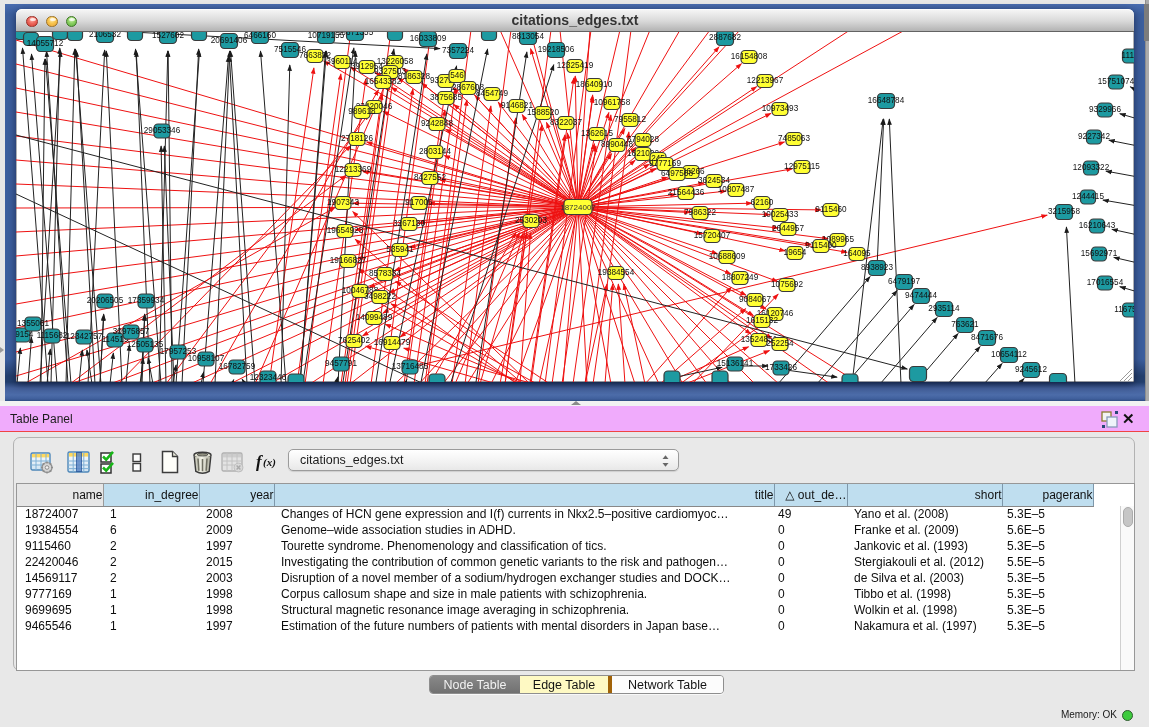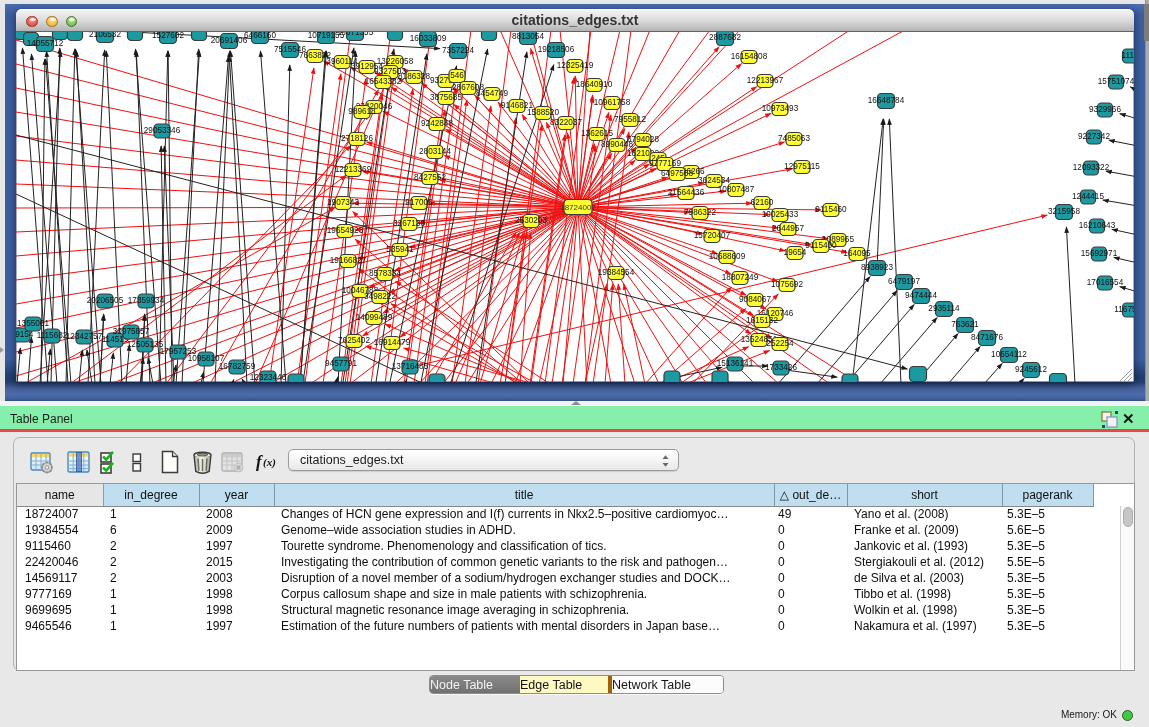--- a/index.html
+++ b/index.html
@@ -20,53 +20,53 @@
 #lr{left:10px;background:radial-gradient(circle at 50% 30%,#ffb6ae,#ee6b60 45%,#d33b30);border:1px solid #9a2e27}
 #ly{left:30px;background:radial-gradient(circle at 50% 30%,#ffeebe,#f9c64d 45%,#e8a43a);border:1px solid #9c7123}
 #lg{left:49.5px;background:radial-gradient(circle at 50% 30%,#d7f7c0,#8ed163 45%,#5cb343);border:1px solid #3e7526}
 #canvas{position:absolute;left:0;top:23px;width:1118px;height:350px;background:#fff;overflow:hidden;box-shadow:inset 1px 0 0 rgba(20,25,40,.35), inset -1px 0 0 rgba(20,25,40,.35), inset 0 -1px 0 rgba(20,25,40,.45)}
 #rightstrip{position:absolute;left:1145px;top:0;width:4px;height:727px;background:#ababab;
   border-left:1px solid #8e8e8e}
 #rtop{position:absolute;left:1144px;top:4px;width:5px;height:37px;background:#7c7c7c}
 #splitter{position:absolute;left:0;top:401px;width:1149px;height:5px;background:#f2f2f2}
 #spl-ar{position:absolute;left:571px;top:401px;width:0;height:0;
   border-left:5px solid transparent;border-right:5px solid transparent;border-bottom:4px solid #8a8a8a}
-#tphead{position:absolute;left:0;top:406px;width:1149px;height:26px;background:#86efac;
-  border-bottom:3px solid #ef4444}
+#tphead{position:absolute;left:0;top:406px;width:1149px;height:26px;background:#f0abfc;
+  border-bottom:1px solid #ef4444}
 #tphead span{position:absolute;left:10px;top:6px;font-size:12px;color:#1c1c1c}
 #float-ic{position:absolute;left:1101px;top:411px}
 #close-ic{position:absolute;left:1122px;top:410px;font-size:15px;font-weight:bold;color:#111}
 #panelbg{position:absolute;left:0;top:432px;width:1149px;height:295px;background:#e8e8e8}
 #container{position:absolute;left:13px;top:437px;width:1122px;height:234px;background:#e9e9e9;
   border:1px solid #b2b2b2;border-radius:7px}
 #toolbar{position:absolute;left:13px;top:444px;width:1122px;height:36px}
 .tbi{position:absolute;top:6px}
 #dropdown{position:absolute;left:275px;top:5px;width:391px;height:22px;border:1px solid #9b9b9b;
   border-radius:5px;background:linear-gradient(#ffffff,#f2f2f2 60%,#e8e8e8);
   box-shadow:0 1px 1px rgba(0,0,0,.12)}
 #dropdown span{position:absolute;left:11px;top:3px;font-size:12.5px;color:#1b1b1b}
 #dd-ars{position:absolute;right:8px;top:3px;width:9px;height:16px}
 #tablewrap{position:absolute;left:16px;top:483px;width:1119px;height:188px;background:#fff;
   border:1px solid #979797}
 table{border-collapse:collapse;table-layout:fixed;width:1103px;font-size:12px;color:#0d0d0d}
 th{height:22px;font-size:12px;font-weight:normal;color:#111;background:#bfdeef;
-  border-right:1px solid #7e98ab;border-bottom:1px solid #888;text-align:center;
+  border-right:1px solid #7e98ab;border-bottom:1px solid #888;text-align:right;
   overflow:hidden;white-space:nowrap}
 th.first{background:#e6e6e6;border-right:1px solid #9a9a9a}
 th.filler{background:#fff;border:none}
 td{height:16px;overflow:hidden;white-space:nowrap;padding:0 0 0 7px}
 td.c1{padding-left:8px}
 #vscroll{position:absolute;left:1103px;top:22px;width:14px;height:164px;background:#fafafa;
   border-left:1px solid #d0d0d0}
 #vthumb{position:absolute;left:1.5px;top:1px;width:10px;height:20px;background:#c6c6c6;
   border:1px solid #ababab;border-radius:5px}
 #tabs{position:absolute;left:429px;top:675px;height:19px;display:flex;
   border:1px solid #8e8e8e;border-radius:4px;overflow:hidden;
   box-shadow:0 1px 0 rgba(255,255,255,.7)}
-.tab{height:19px;line-height:18px;font-size:12.5px;padding:0;}
+.tab{height:19px;line-height:18px;font-size:12.5px;padding:0;text-align:center}
 #tab1{width:90px;background:linear-gradient(#898989,#6e6e6e);color:#f2f2f2}
 #tab2{width:92px;background:#fef9c3;color:#141414;border-right:4px solid #a16207}
 #tab3{width:111px;background:#fcfcfc;color:#141414}
 #memory{position:absolute;right:32px;top:709px;font-size:10px;color:#1a1a1a}
 #memdot{position:absolute;left:1122px;top:710px;width:11px;height:11px;border-radius:50%;
   background:#3ecb3e;border:1.5px solid #2f5c2f}
 </style></head>
 <body>
 <div id="blueframe"></div>
 <div id="collapse"></div>

